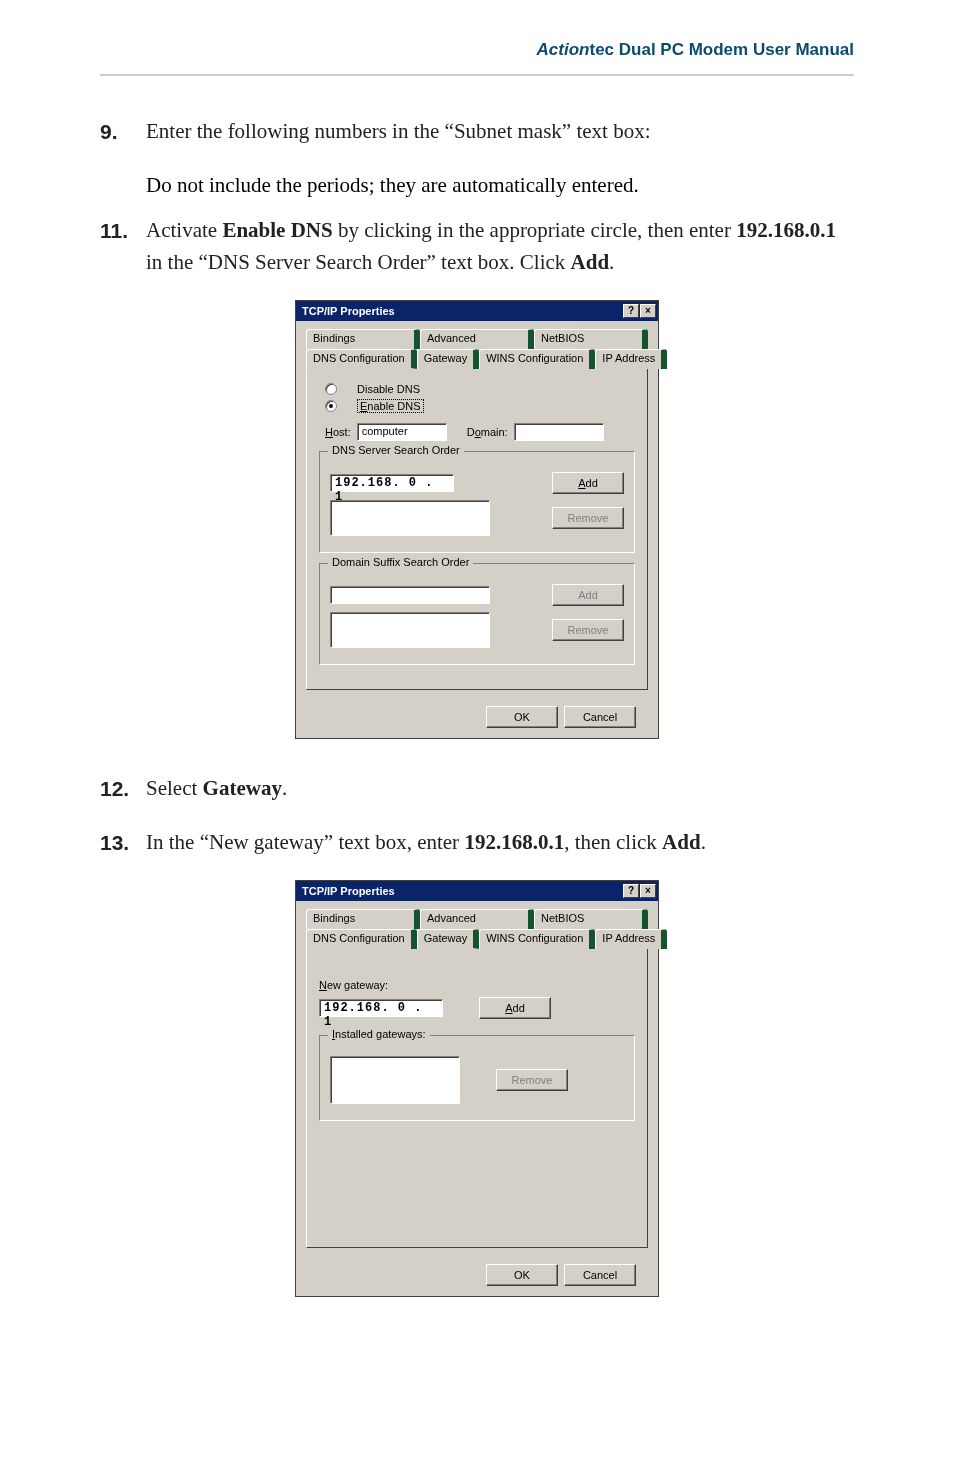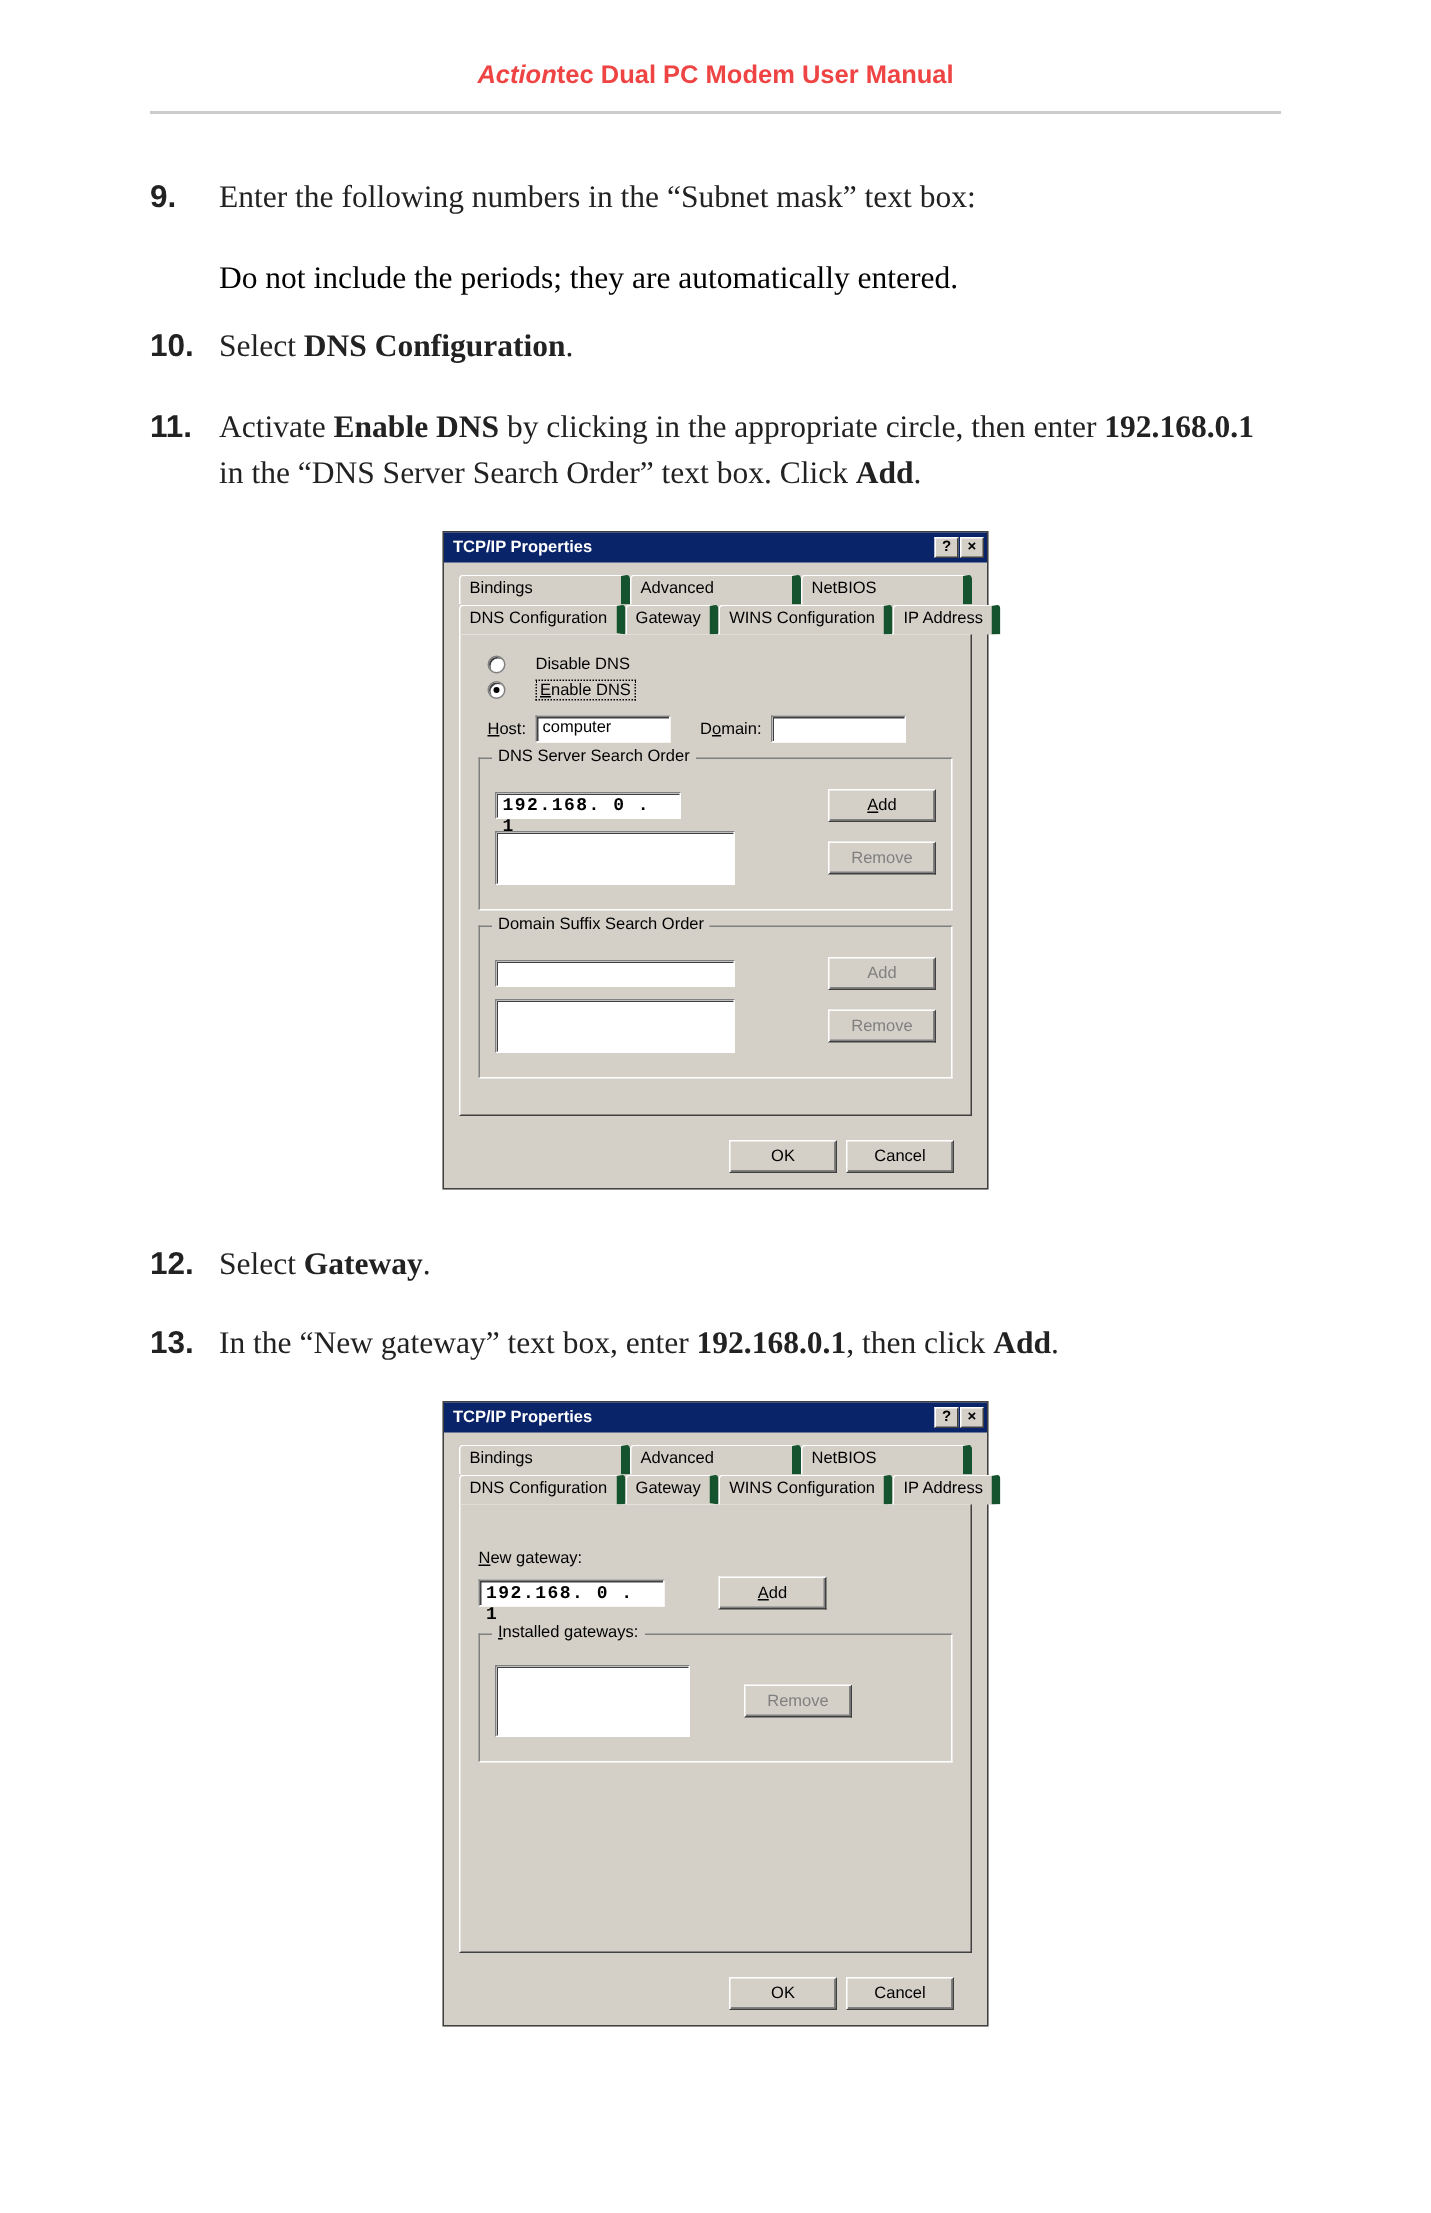--- a/index.html
+++ b/index.html
@@ -10,25 +10,25 @@
     margin: 0 auto;
   }
   .page {
     background: #fff;
     width: 954px;
     min-height: 1475px;
     padding: 40px 100px 20px 100px;
     position: relative;
   }
   .header {
-    text-align: center;
+    text-align: right;
     font-family: Arial, Helvetica, sans-serif;
     font-size: 17px;
     font-weight: bold;
-    color: #ef4444;
+    color: #0c4a6e;
     padding-bottom: 14px;
     border-bottom: 2px solid #ccc;
   }
   .header .brand-italic { font-style: italic; }
   .content { padding-top: 40px; }
   .step {
     display: flex;
     align-items: flex-start;
     margin-bottom: 22px;
     font-size: 21px;
@@ -235,26 +235,20 @@
 
   <div class="content">
 
     <div class="step">
       <div class="step-num">9.</div>
       <div class="step-body">Enter the following numbers in the “Subnet mask” text box:</div>
     </div>
 
     <div class="step-sub">Do not include the periods; they are automatically entered.</div>
 
-    <div class="step">
-      <div class="step-num">10.</div>
-      <div class="step-body">
-        <span>Select </span><span class="bold">DNS Configuration</span><span>.</span>
-      </div>
-    </div>
 
     <div class="step">
       <div class="step-num">11.</div>
       <div class="step-body">
         <span>Activate </span><span class="bold">Enable DNS</span><span> by clicking in the appropriate circle, then enter </span><span class="bold">192.168.0.1</span><span> in the “DNS Server Search Order” text box. Click </span><span class="bold">Add</span><span>.</span>
       </div>
     </div>
 
     <div class="dialog-wrap">
       <div class="dialog">

